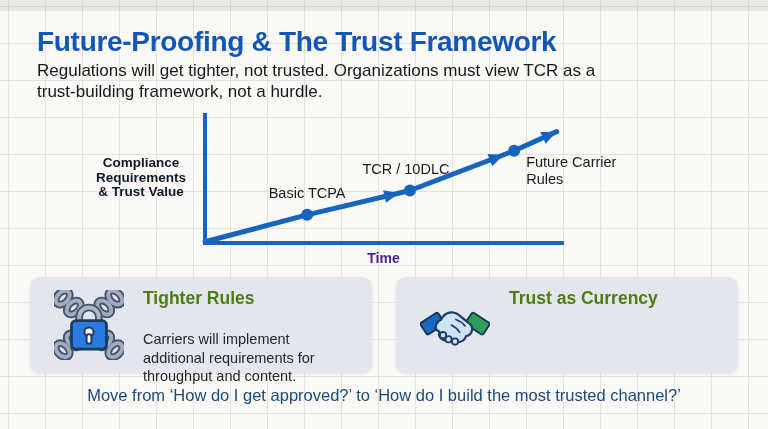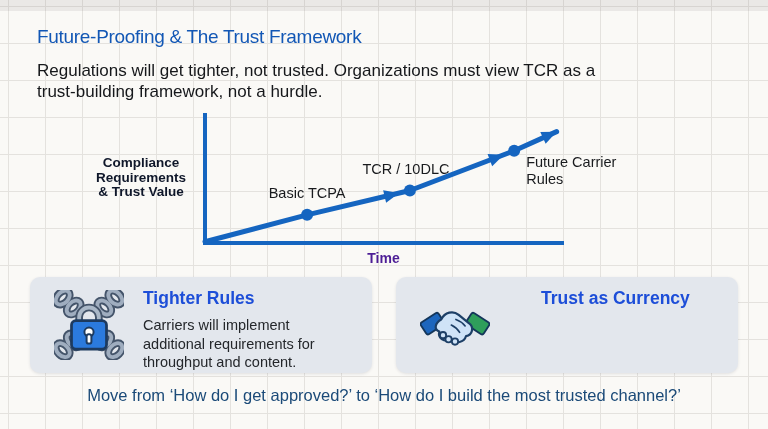--- a/index.html
+++ b/index.html
@@ -7,32 +7,32 @@
     width:768px;height:429px;overflow:hidden;position:relative;
     font-family:"Liberation Sans",sans-serif;
     background-color:#faf9f6;
     background-image:
       linear-gradient(to right,#e4e2de 1px,transparent 1px),
       linear-gradient(to bottom,#e4e2de 1px,transparent 1px);
     background-size:37px 37px;
     background-position:8px 6px;
   }
   .top-band{position:absolute;top:0;left:0;width:768px;height:11px;background:rgba(120,118,112,0.12);}
-  .title{position:absolute;left:37px;top:26px;font-size:19px;font-weight:normal;color:#1257b5;letter-spacing:-0.3px;}
+  .title{position:absolute;left:37px;top:26px;font-size:28px;font-weight:bold;color:#1257b5;letter-spacing:-0.3px;}
   .subtitle{position:absolute;left:37px;top:60px;font-size:17px;line-height:21px;color:#16181b;white-space:pre-line;}
   .ylabel{position:absolute;left:95px;top:156px;width:92px;text-align:center;font-size:13.5px;line-height:14.5px;font-weight:bold;color:#0f172a;white-space:pre-line;}
   .xlabel{position:absolute;left:205px;top:250px;width:357px;text-align:center;font-size:14px;font-weight:bold;color:#4c1d95;}
   #chart-svg{position:absolute;left:0;top:108px;}
   .card{position:absolute;top:277px;width:342px;height:96px;background:#e3e7ed;border-radius:10px;
         box-shadow:0 1px 3px rgba(40,50,70,0.12);display:flex;align-items:flex-start;}
-  .card-0{left:30px;} .card-1{left:396px;gap:32px;}
+  .card-0{left:30px;} .card-1{left:396px;}
   .card-icon{width:70px;height:70px;margin:13px 0 0 24px;flex:none;}
   .card-text{margin:11px 0 0 19px;padding-right:6px;}
-  .card-title{font-size:17.5px;font-weight:bold;color:#1d4ed8;}
-  .card-body{margin-top:7px;font-size:14.5px;line-height:18.5px;color:#24272b;white-space:pre-line;}
+  .card-title{font-size:17.5px;font-weight:bold;color:#4d7c0f;}
+  .card-body{margin-top:21px;font-size:14.5px;line-height:18.5px;color:#24272b;white-space:pre-line;}
   .footer{position:absolute;left:0;top:386px;width:768px;text-align:center;font-size:16.5px;font-weight:normal;color:#1b4a78;}
   svg text{font-family:"Liberation Sans",sans-serif;}
 </style>
 </head>
 <body>
 
 <div class="top-band"></div>
 
 <div class="title">Future-Proofing &amp; The Trust Framework</div>
 <div class="subtitle">Regulations will get tighter, not trusted. Organizations must view TCR as a

